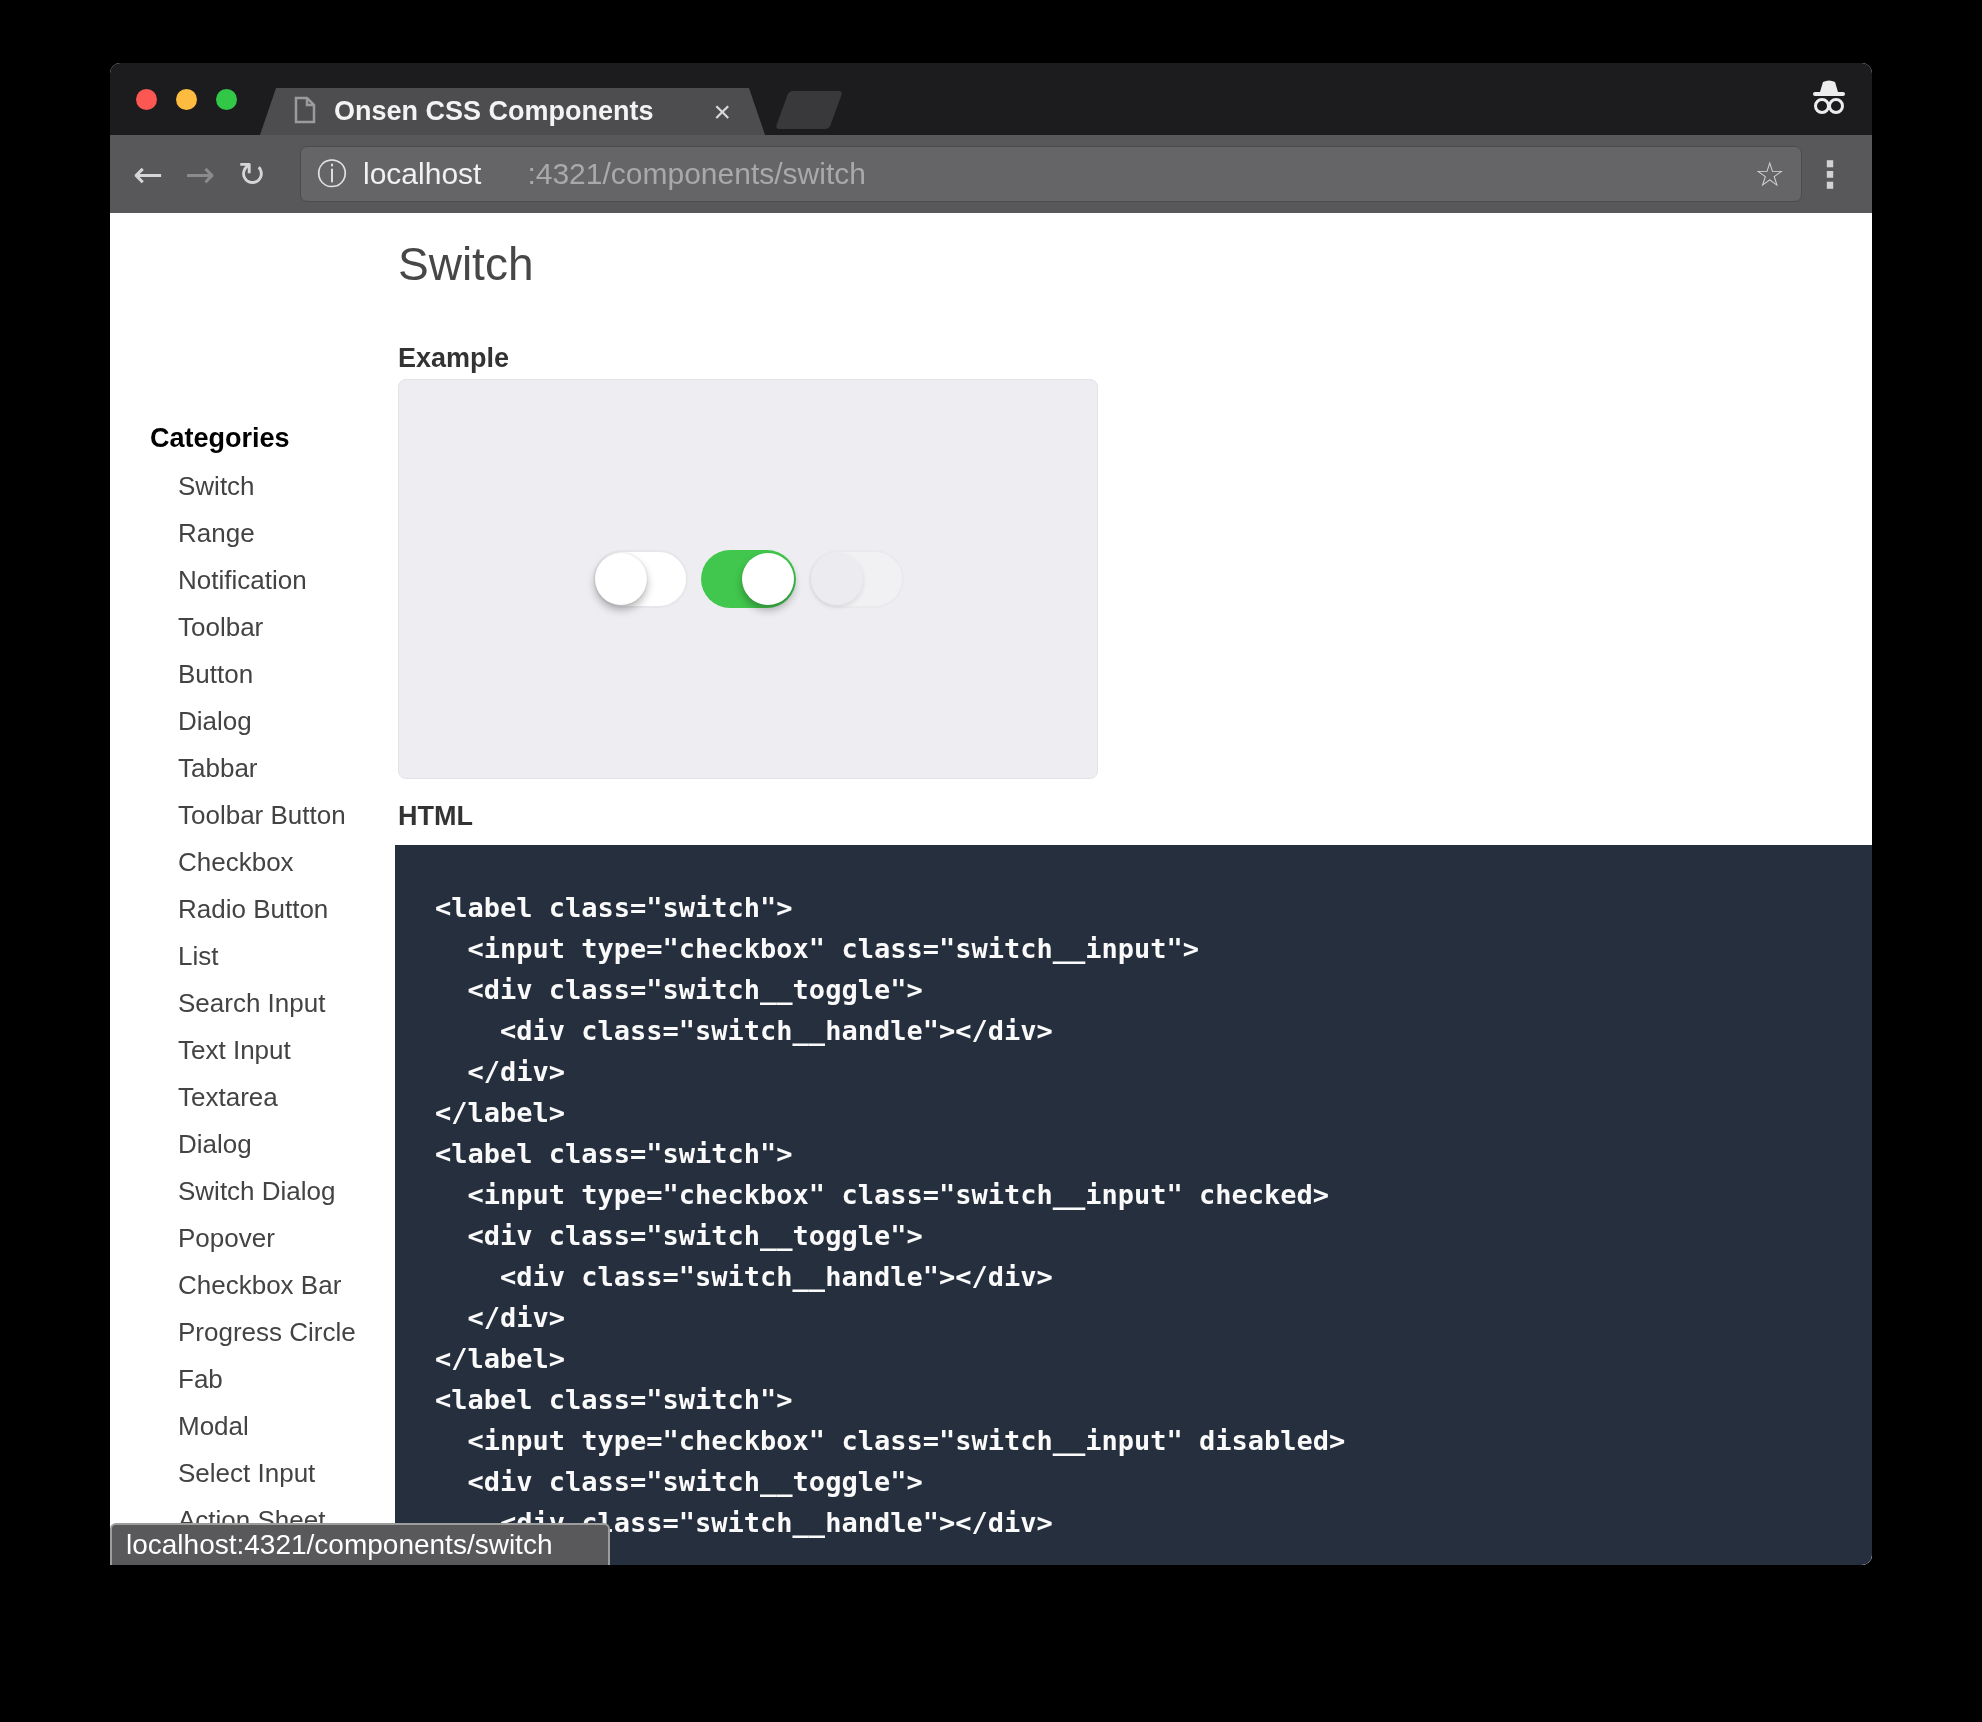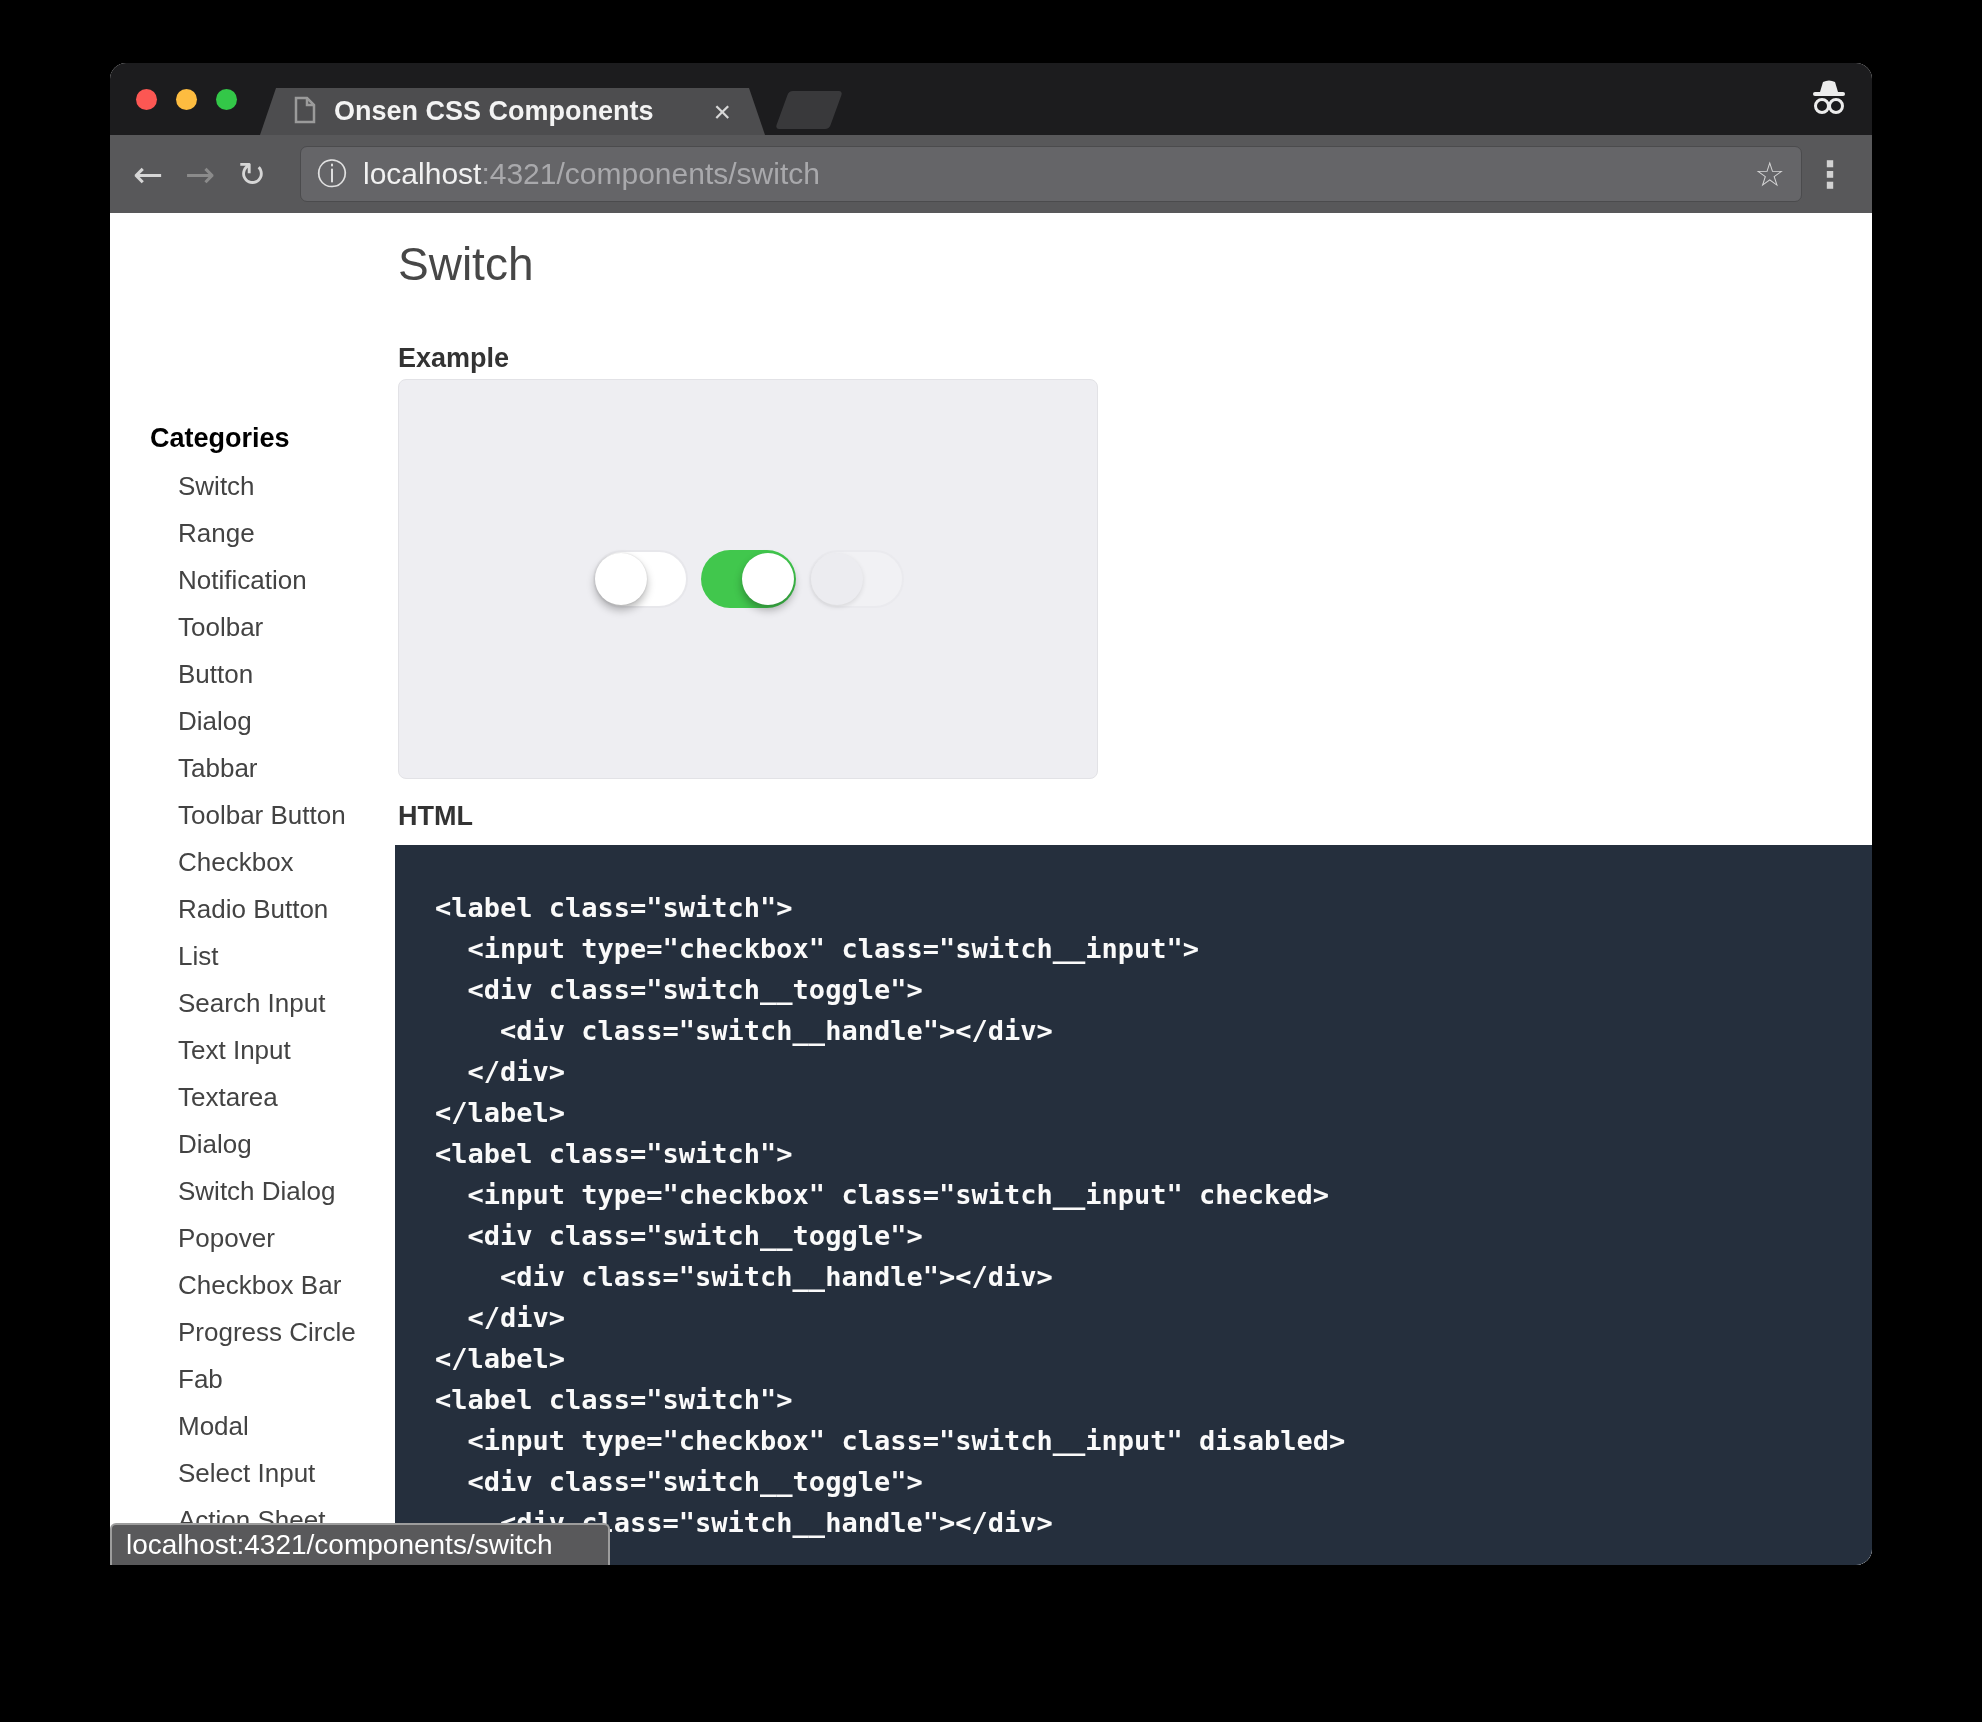--- a/index.html
+++ b/index.html
@@ -1,18 +1,18 @@
 <!DOCTYPE html>
 <html><head>
 <meta charset="utf-8">
 <style>
   * { margin:0; padding:0; box-sizing:border-box; }
   html,body { width:1982px; height:1722px; background:#000; font-family:"Liberation Sans","DejaVu Sans",sans-serif; position:relative; }
 
-  .window { position:absolute; left:110px; top:63px; width:1762px; height:1502px; border-radius:16px; overflow:hidden; background:#fff; }
+  .window { position:absolute; left:110px; top:63px; width:1762px; height:1502px; border-radius:10px; overflow:hidden; background:#fff; }
 
   
   .titlebar { position:relative; height:72px; background:#1c1c1e; }
   .lights { position:absolute; left:26px; top:0; height:72px; display:flex; align-items:center; gap:19px; }
   .light { width:21px; height:21px; border-radius:50%; }
   .light.red { background:#fc5753; } .light.yellow { background:#fdbc40; } .light.green { background:#33c748; }
 
   .tab { position:absolute; left:150px; bottom:0; width:505px; height:47px; background:#4d4d4f;
          clip-path:polygon(0 100%,16px 0,calc(100% - 16px) 0,100% 100%);
          display:flex; align-items:center; gap:18px; padding:0 34px; }
@@ -26,21 +26,21 @@
   .toolbar { position:relative; height:78px; background:#58585a; display:flex; align-items:center; }
   .nav-icon { width:52px; text-align:center; font-size:36px; color:#d6d6d6; font-family:"DejaVu Sans",sans-serif; }
   .nav-icon.disabled { color:#8b8b8b; }
   .nav-icon.reload { font-size:34px; }
   .back { margin-left:12px; }
 
   .urlbar { position:absolute; left:190px; top:11px; width:1502px; height:56px; background:#656568;
             border:1px solid #4b4b4d; border-radius:7px; display:flex; align-items:center; gap:16px; padding:0 16px; }
   .info-icon { color:#e2e2e2; font-size:30px; font-family:"DejaVu Sans",sans-serif; line-height:1; }
   .url-text { flex:1; font-size:30px; color:#f1f1f1; white-space:nowrap; overflow:hidden; }
-  .url-text .path { color:#a9a9ac; }
+  .url-text .path { color:#a9a9ac;margin-left:46px; }
   .star-icon { font-size:34px; color:#d4d4d4; font-family:"DejaVu Sans",sans-serif; }
   .menu-dots { position:absolute; right:24px; top:0; height:78px; display:flex; align-items:center;
                font-size:36px; color:#d2d2d2; font-weight:bold; font-family:"DejaVu Sans",sans-serif; }
 
   
   .content { position:absolute; top:150px; left:0; right:0; bottom:0; background:#fff; }
 
   .logo-box { position:absolute; left:28px; top:22px; width:192px; height:132px; background:#fdeae8;
               color:#f8432e; font-size:26px; line-height:38px; padding:13px 0 0 15px; cursor:pointer; }
 

